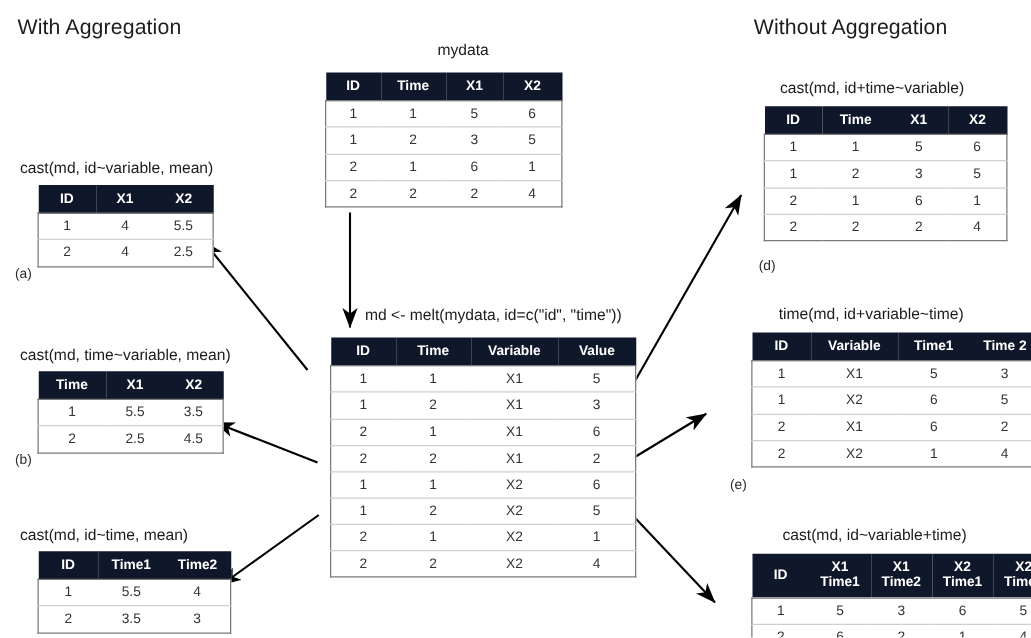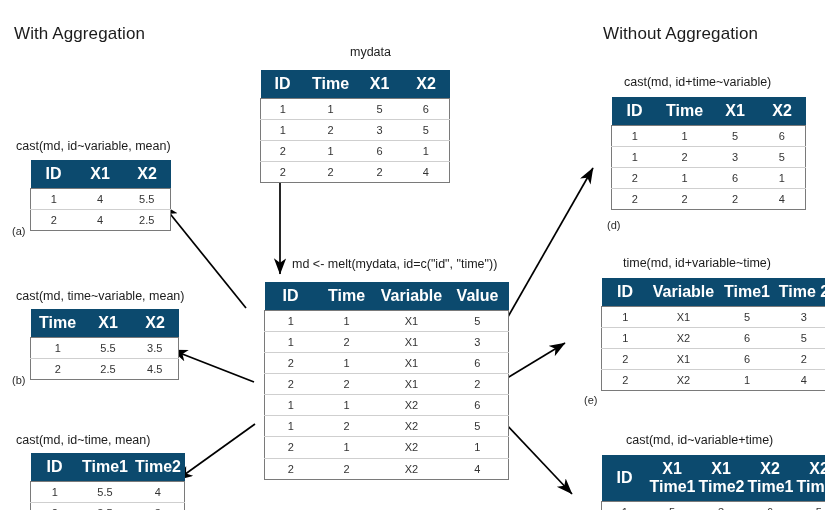--- a/index.html
+++ b/index.html
@@ -5,21 +5,21 @@
 <style>
   html,body{margin:0;padding:0;}
   body{
     width:825px;height:510px;
     background:#ffffff;
     font-family:"Liberation Sans", sans-serif;
     overflow:hidden;
     position:relative;
     color:#1a1a1a;
   }
-  #canvas{position:absolute;left:0;top:12px;width:825px;height:412px;border-radius:15px;}
+  #canvas{position:absolute;left:0;top:0;width:825px;height:412px;border-radius:15px;}
 
   .arrow-layer{position:absolute;left:0;top:0;width:825px;height:510px;pointer-events:none;}
 
   .heading{
     position:absolute;
     font-size:17px;
     color:#1c1c1c;
     white-space:nowrap;
     letter-spacing:0.1px;
   }
@@ -38,24 +38,24 @@
     white-space:nowrap;
   }
 
   table.dt{
     position:absolute;
     border-collapse:collapse;
     background:#ffffff;
     table-layout:fixed;
   }
   table.dt th{
-    background:#0c4a6e;
+    background:#0f172a;
     color:#ffffff;
     font-weight:bold;
-    font-size:16px;
+    font-size:11px;
     text-align:center;
     padding:5px 2px 5px 2px;
     border:none;
     line-height:1.12;
   }
   table.dt td{
     background:#ffffff;
     color:#333333;
     font-size:11px;
     text-align:center;

